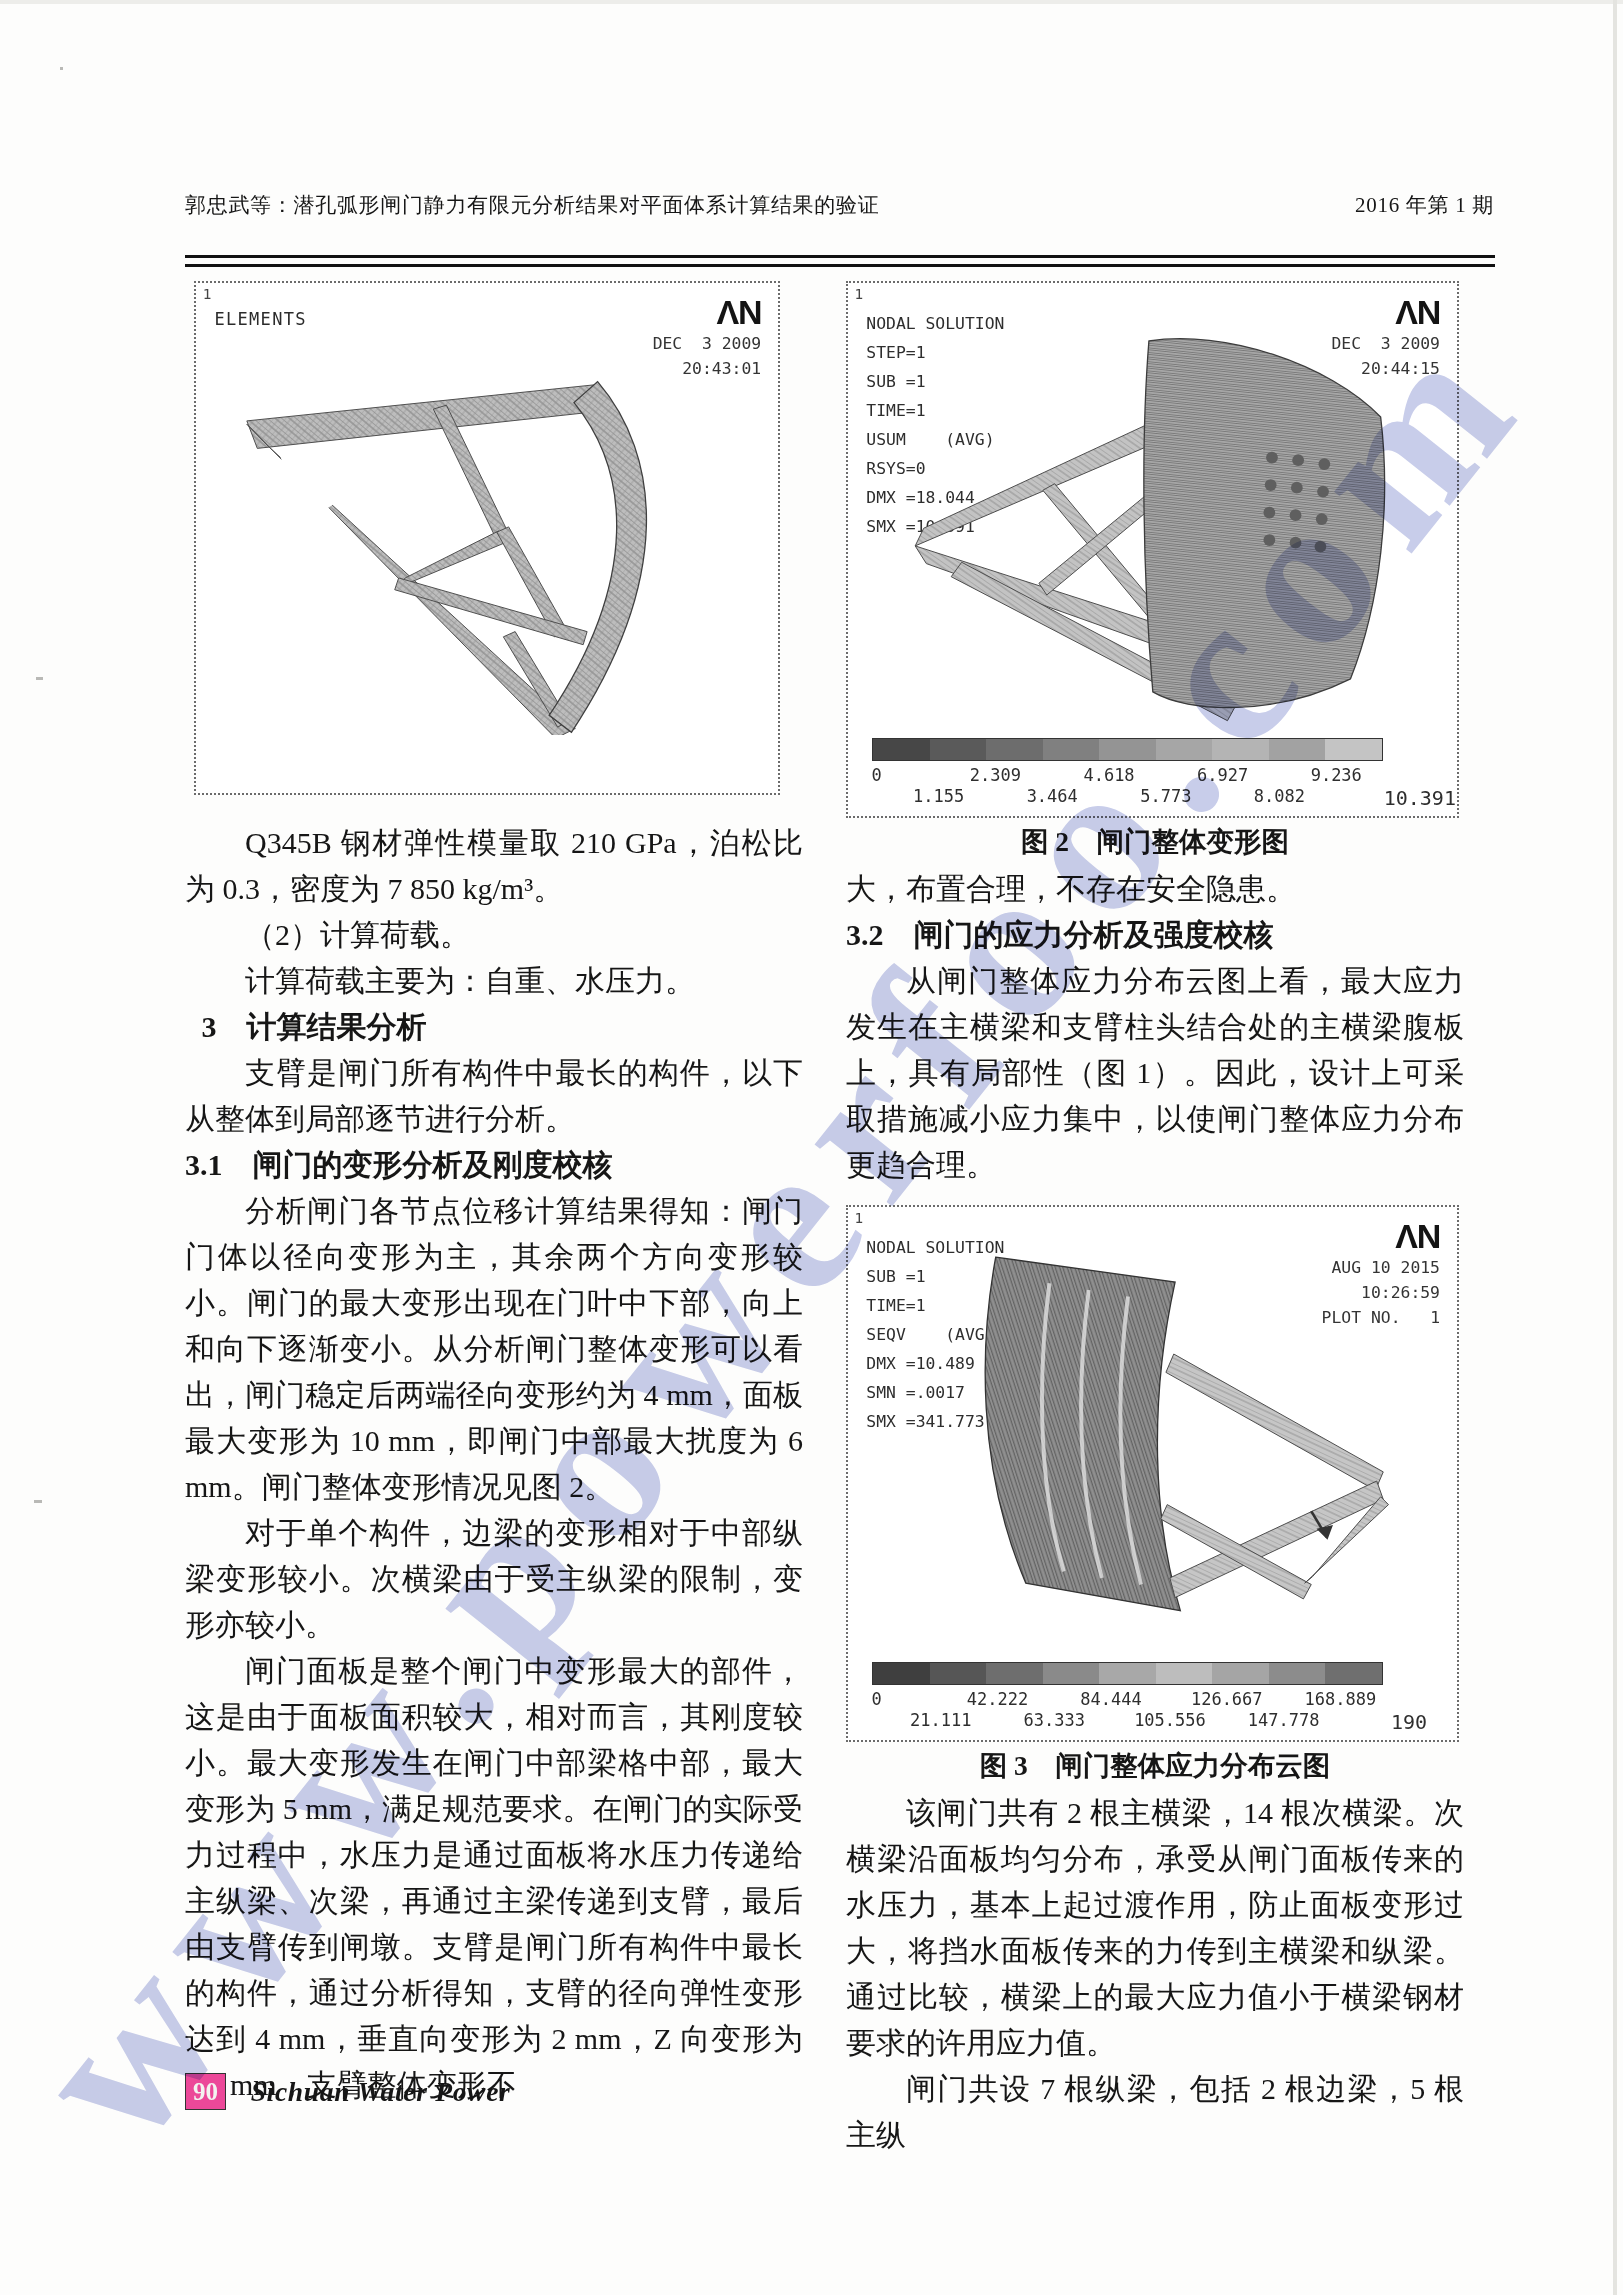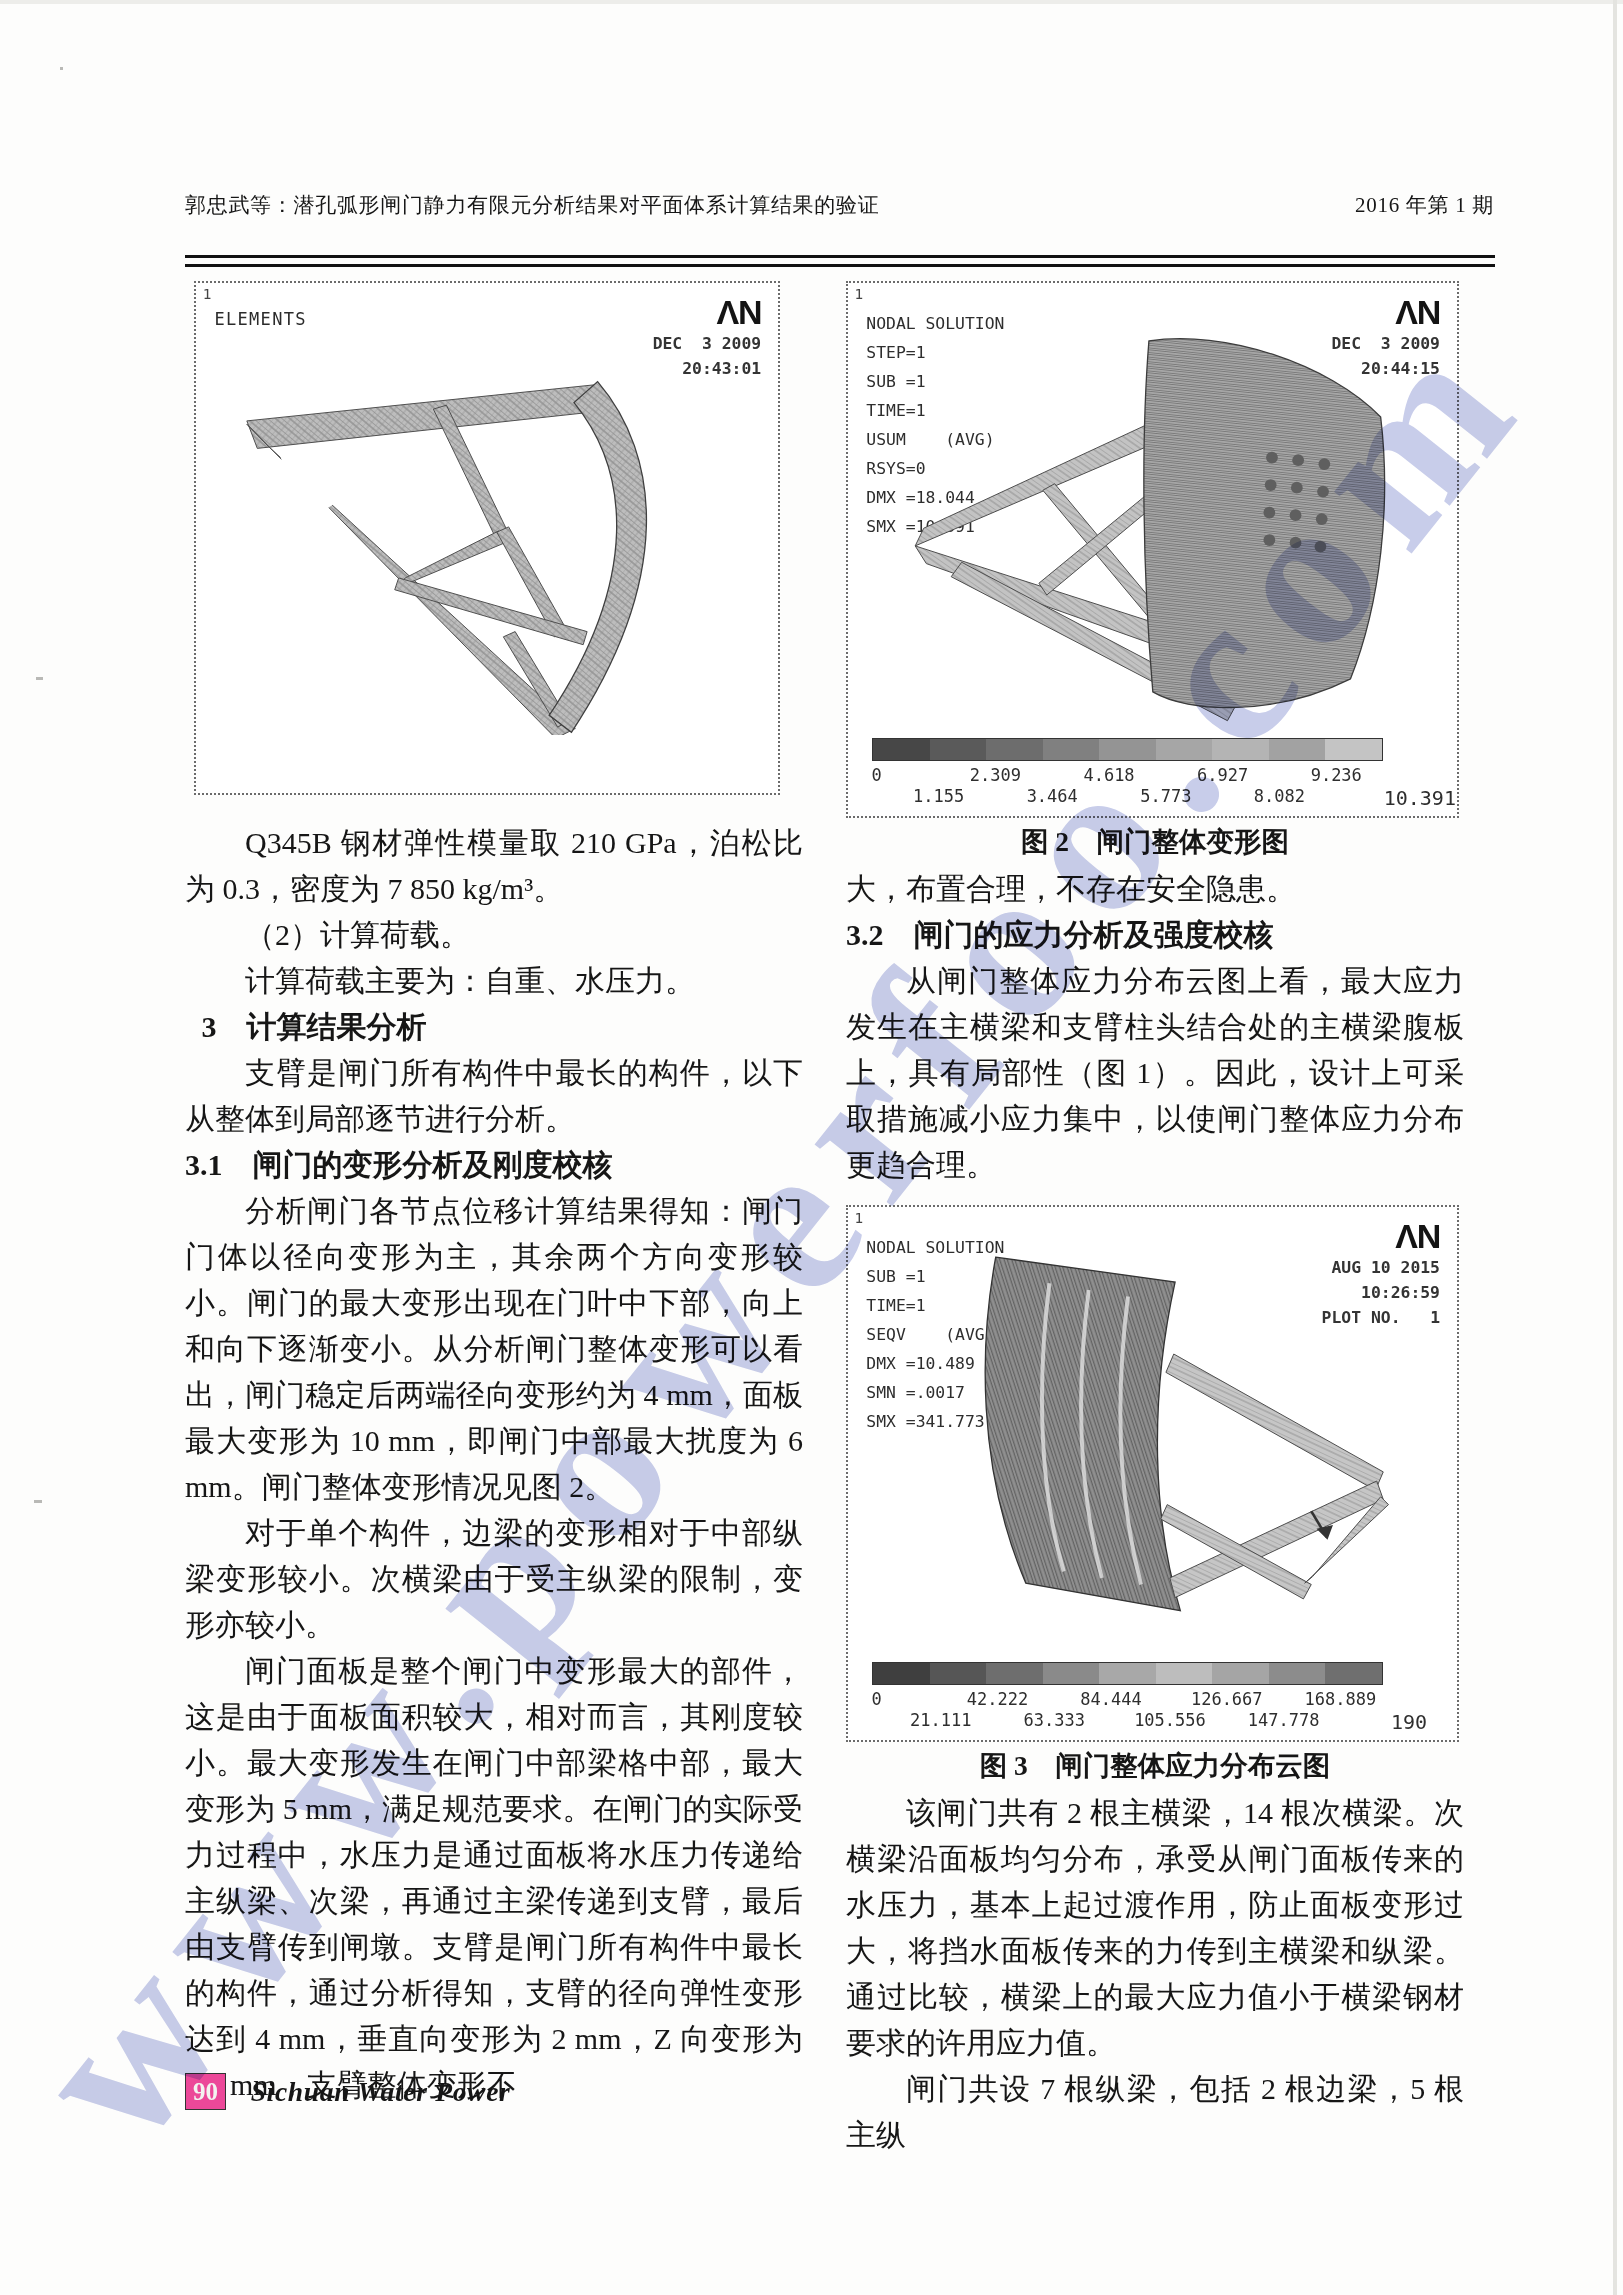--- a/index.html
+++ b/index.html
@@ -30,21 +30,21 @@
               font-size:14.4px;color:#444;}
   .ansys-type{position:absolute;left:18.3px;top:26px;font-family:"DejaVu Sans Mono","Liberation Mono",monospace;
               font-size:17px;letter-spacing:1.3px;color:#2b2b2b;}
   .ansys-legend{position:absolute;left:18.3px;top:26px;font-family:"DejaVu Sans Mono","Liberation Mono",monospace;
               font-size:16.4px;color:#2e2e2e;}
   .ansys-legend span{display:block;white-space:pre;line-height:29px;}
   .logo-block{position:absolute;right:17px;top:10.5px;text-align:right;}
   .an-logo{font-family:"Liberation Sans","DejaVu Sans",sans-serif;font-weight:bold;font-size:34px;
            letter-spacing:-1.3px;color:#141414;line-height:37px;}
   .hd-lines{font-family:"DejaVu Sans Mono","Liberation Mono",monospace;font-size:16.4px;color:#343434;}
-  .hd-lines span{display:block;white-space:pre;line-height:25px;font-weight:bold;}
+  .hd-lines span{display:block;white-space:pre;line-height:25px;}
   .figsvg{position:absolute;left:5.2px;}
   .fig-caption-in{position:absolute;bottom:6.5px;width:100%;text-align:center;font-weight:bold;font-size:27.5px;}
   .caption-line{height:48px;line-height:48px;text-align:center;font-weight:bold;font-size:27.5px;}
   
   .cbar{position:absolute;left:23.6px;right:23.6px;bottom:3.9px;height:77px;}
   .cbar .bar{position:absolute;left:0;top:2.6px;width:91%;height:23.6px;border:1.3px solid #333;box-sizing:border-box;}
   .bar2{background:linear-gradient(90deg,#474747 0 11.11%,#5a5a5a 0 22.22%,#6d6d6d 0 33.33%,#808080 0 44.44%,
         #949494 0 55.56%,#a6a6a6 0 66.67%,#b4b4b4 0 77.78%,#a2a2a2 0 88.89%,#c4c4c4 0 100%);}
   .bar3{background:linear-gradient(90deg,#3f3f3f 0 11.11%,#565656 0 22.22%,#6e6e6e 0 33.33%,#8a8a8a 0 44.44%,
         #a8a8a8 0 55.56%,#bdbdbd 0 66.67%,#a5a5a5 0 77.78%,#8c8c8c 0 88.89%,#6f6f6f 0 100%);}

